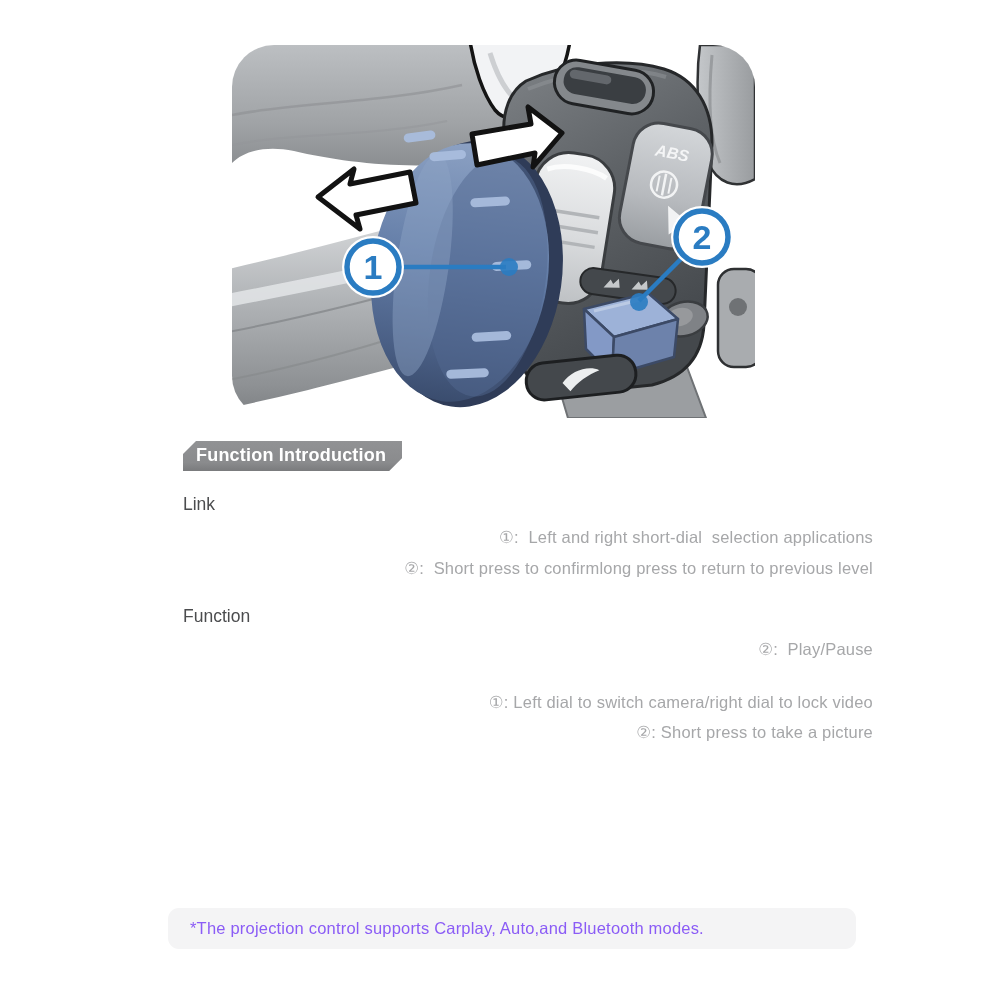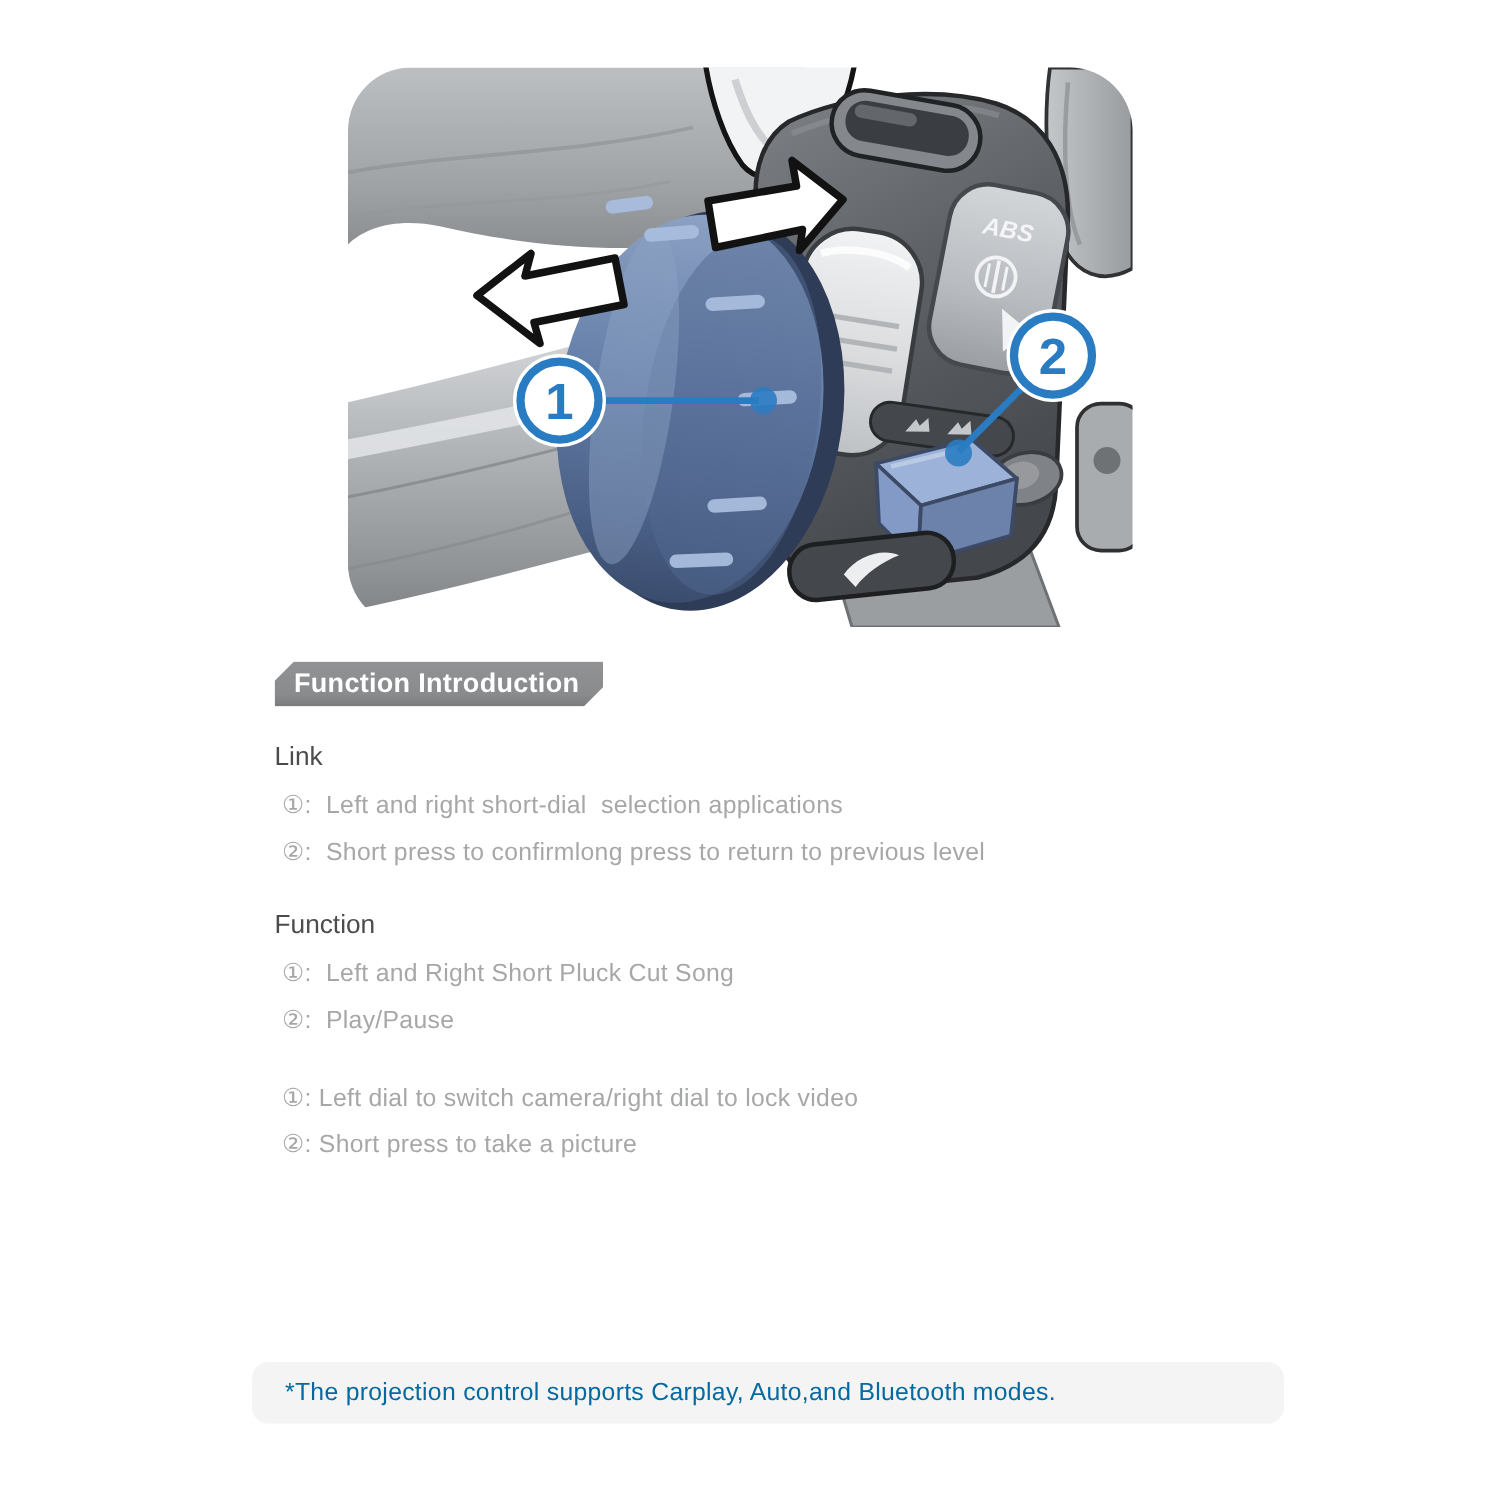--- a/index.html
+++ b/index.html
@@ -17,28 +17,28 @@
     background:linear-gradient(180deg,#919294 0%,#8a8b8d 72%,#7a7b7d 100%);
     color:#ffffff; font-size:18px; font-weight:bold; letter-spacing:.2px;
     padding:4px 16px 5px 13px; line-height:21px;
     clip-path:polygon(13px 0%, 100% 0%, 100% calc(100% - 13px), calc(100% - 13px) 100%, 0% 100%, 0% 13px);
   }
   .section { margin-top:22px; }
   .section:first-of-type { margin-top:30px; }
   .section-title { font-size:17.5px; line-height:22px; color:#4b4c4e; margin-bottom:7px; }
   .section-item {
     font-size:16.5px; line-height:30.5px; color:#a6a7a9;
-    padding-left:5px; white-space:pre-wrap; letter-spacing:.2px;
+    padding-left:5px; white-space:pre-wrap; letter-spacing:.2px;text-align:right;
   }
   .footnote-box {
     position:absolute; left:168px; top:908px; width:688px; height:41px;
     background:#f4f4f5; border-radius:11px;
     display:flex; align-items:center; padding:0 22px;
   }
-  .footnote-text { font-size:16.5px; color:#0369a1; letter-spacing:.2px; }
+  .footnote-text { font-size:16.5px; color:#8b5cf6; letter-spacing:.2px; }
 </style>
 </head>
 <body>
 
 <div class="canvas">
 
   <div class="illustration">
     <svg viewBox="0 0 523 373" xmlns="http://www.w3.org/2000/svg">
       <defs>
         <clipPath id="frame">
@@ -210,21 +210,20 @@
     <div class="badge">Function Introduction</div>
 
     <div class="section">
       <div class="section-title">Link</div>
       <div class="section-item">①:  Left and right short-dial  selection applications</div>
       <div class="section-item">②:  Short press to confirmlong press to return to previous level</div>
     </div>
 
     <div class="section">
       <div class="section-title">Function</div>
-      <div class="section-item">①:  Left and Right Short Pluck Cut Song</div>
       <div class="section-item">②:  Play/Pause</div>
     </div>
 
     <div class="section">
       <div class="section-item">①: Left dial to switch camera/right dial to lock video</div>
       <div class="section-item">②: Short press to take a picture</div>
     </div>
 
   </div>
 

